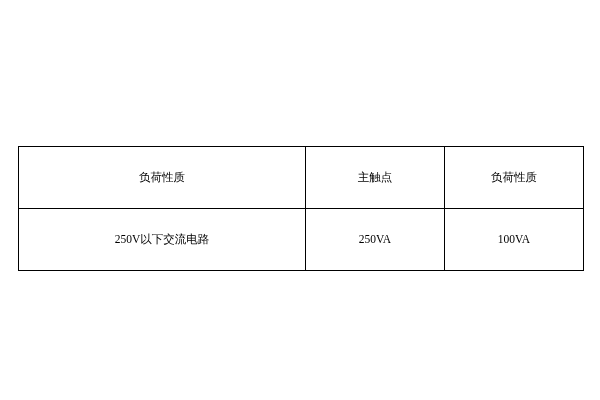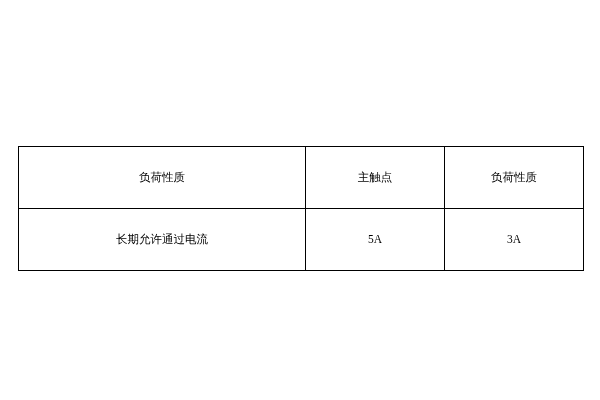--- a/index.html
+++ b/index.html
@@ -58,20 +58,20 @@
         <col class="c2">
         <col class="c3">
       </colgroup>
       <tbody>
         <tr>
           <td>负荷性质</td>
           <td>主触点</td>
           <td>负荷性质</td>
         </tr>
         <tr>
-          <td>长期允许通过电流</td>
-          <td>5A</td>
-          <td>3A</td>
+          <td>250V以下交流电路</td>
+          <td>250VA</td>
+          <td>100VA</td>
         </tr>
       </tbody>
     </table>
   </div>
 </div>
 
 </body></html>

